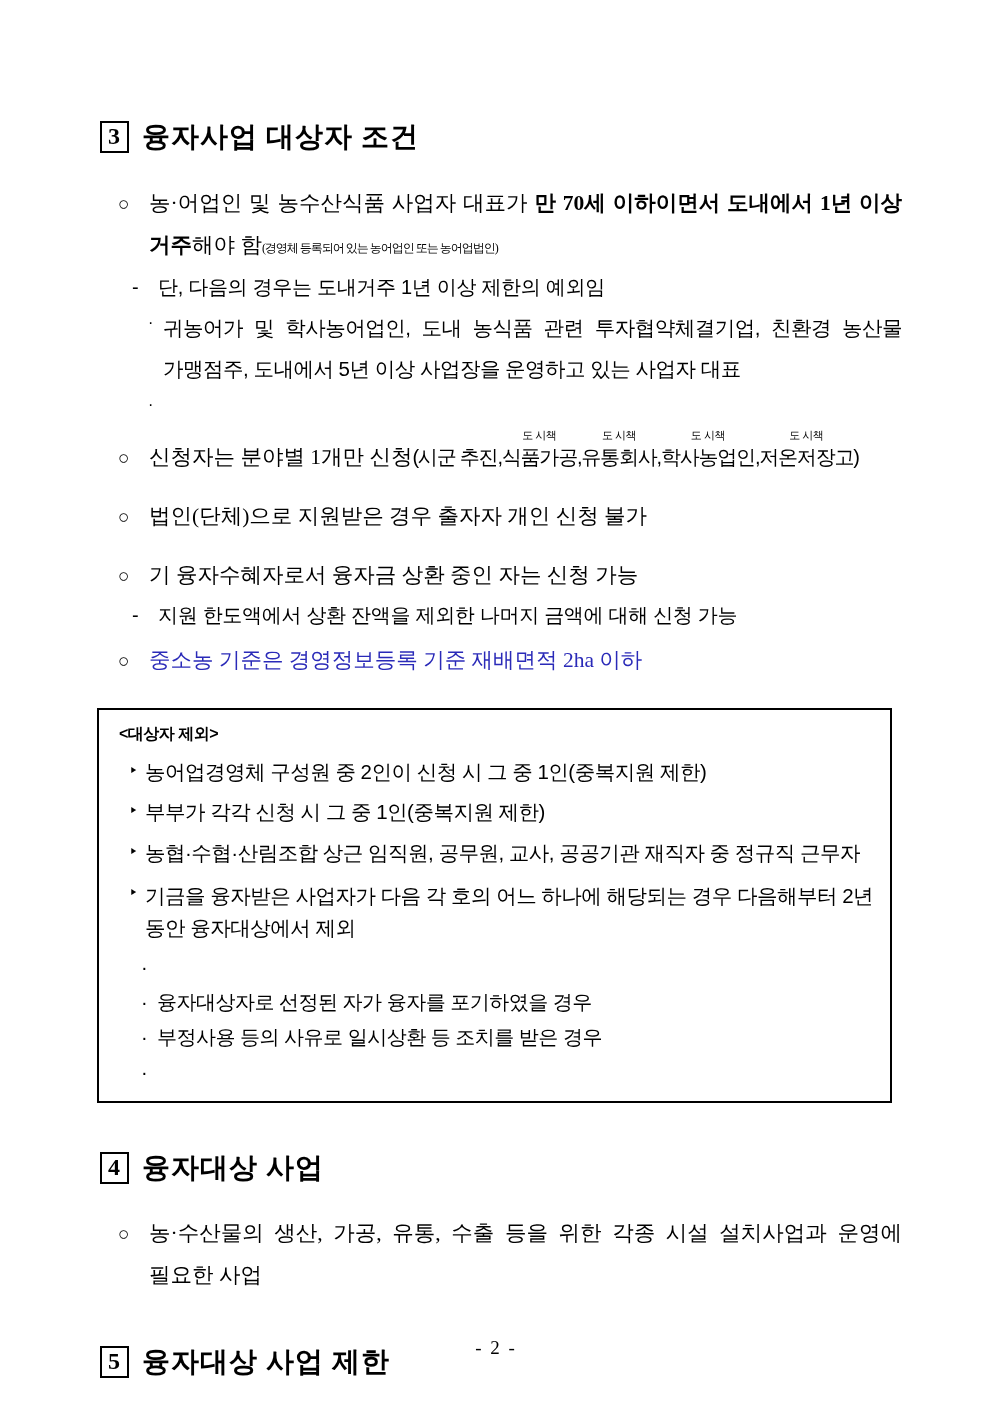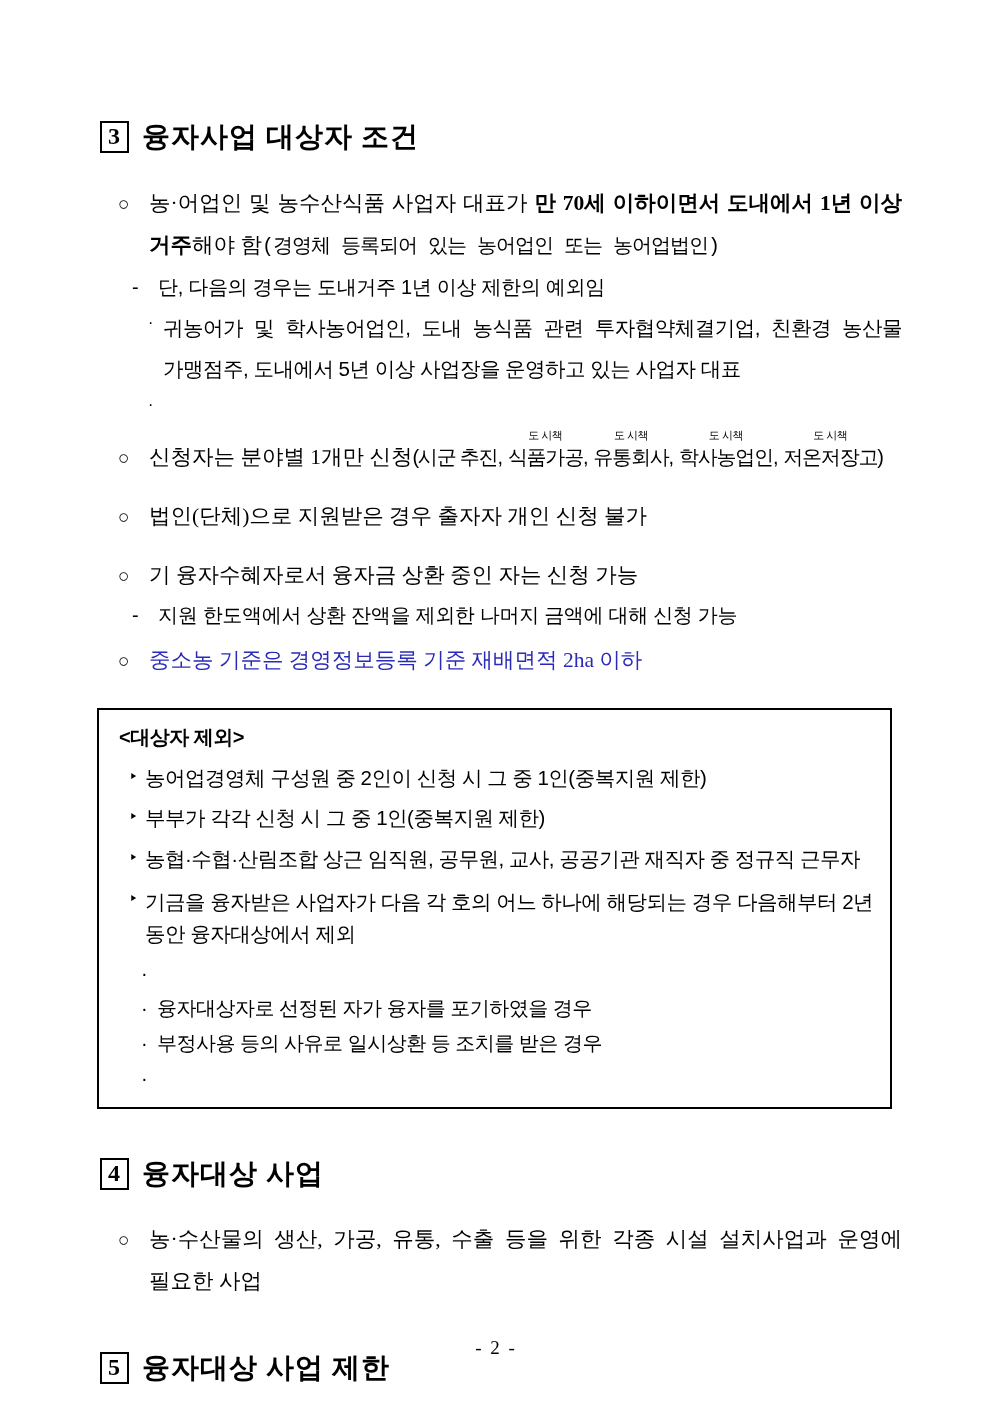--- a/index.html
+++ b/index.html
@@ -46,22 +46,22 @@
   }
   .bullet .mk {
     flex-shrink: 0;
     width: 31px;
     font-size: 19px;
     padding-top: 2px;
   }
   .bullet .txt { flex: 1; word-break: keep-all; }
   .b-bold { font-weight: bold; }
   .paren-narrow {
-    font-family: Liberation Mono, monospace;
-    font-size: 20px;
+    font-family: Liberation Serif, serif;
+    font-size: 12px;
     letter-spacing: -1px;
   }
   .sub-dash {
     display: flex;
     font-family: "Liberation Sans", "DejaVu Sans", sans-serif;
     font-size: 20px;
     line-height: 1.6;
     margin-left: 32px;
     letter-spacing: -0.3px;
   }
@@ -81,21 +81,20 @@
   
   .ann-wrap {
     font-family: "Liberation Sans", "DejaVu Sans", sans-serif;
     font-size: 20px;
     letter-spacing: -1.2px;
     white-space: nowrap;
   }
   .ann {
     position: relative;
     display: inline-block;
-    margin-left: 6px;
   }
   .ann .note {
     position: absolute;
     top: -13px;
     left: 50%;
     transform: translateX(-50%);
     font-size: 11px;
     letter-spacing: -0.5px;
     white-space: nowrap;
     color: #000;
@@ -103,21 +102,21 @@
   
   .excl-box {
     border: 2px solid #000;
     margin: 26px 0 0 -3px;
     width: 795px;
     box-sizing: border-box;
     padding: 14px 16px 16px 20px;
     font-family: "Liberation Sans", "DejaVu Sans", sans-serif;
     letter-spacing: -0.5px;
   }
-  .excl-title { font-size: 20px; font-weight: bold; }
+  .excl-title { font-size: 16px; font-weight: bold; }
   .excl-item {
     display: flex;
     font-size: 20.5px;
     line-height: 1.35;
     margin: 13px 0 0 10px;
     word-break: keep-all;
   }
   .excl-item .mk { flex-shrink: 0; width: 16px; font-size: 15px; padding-top: 3px; }
   .excl-sub {
     display: flex;

